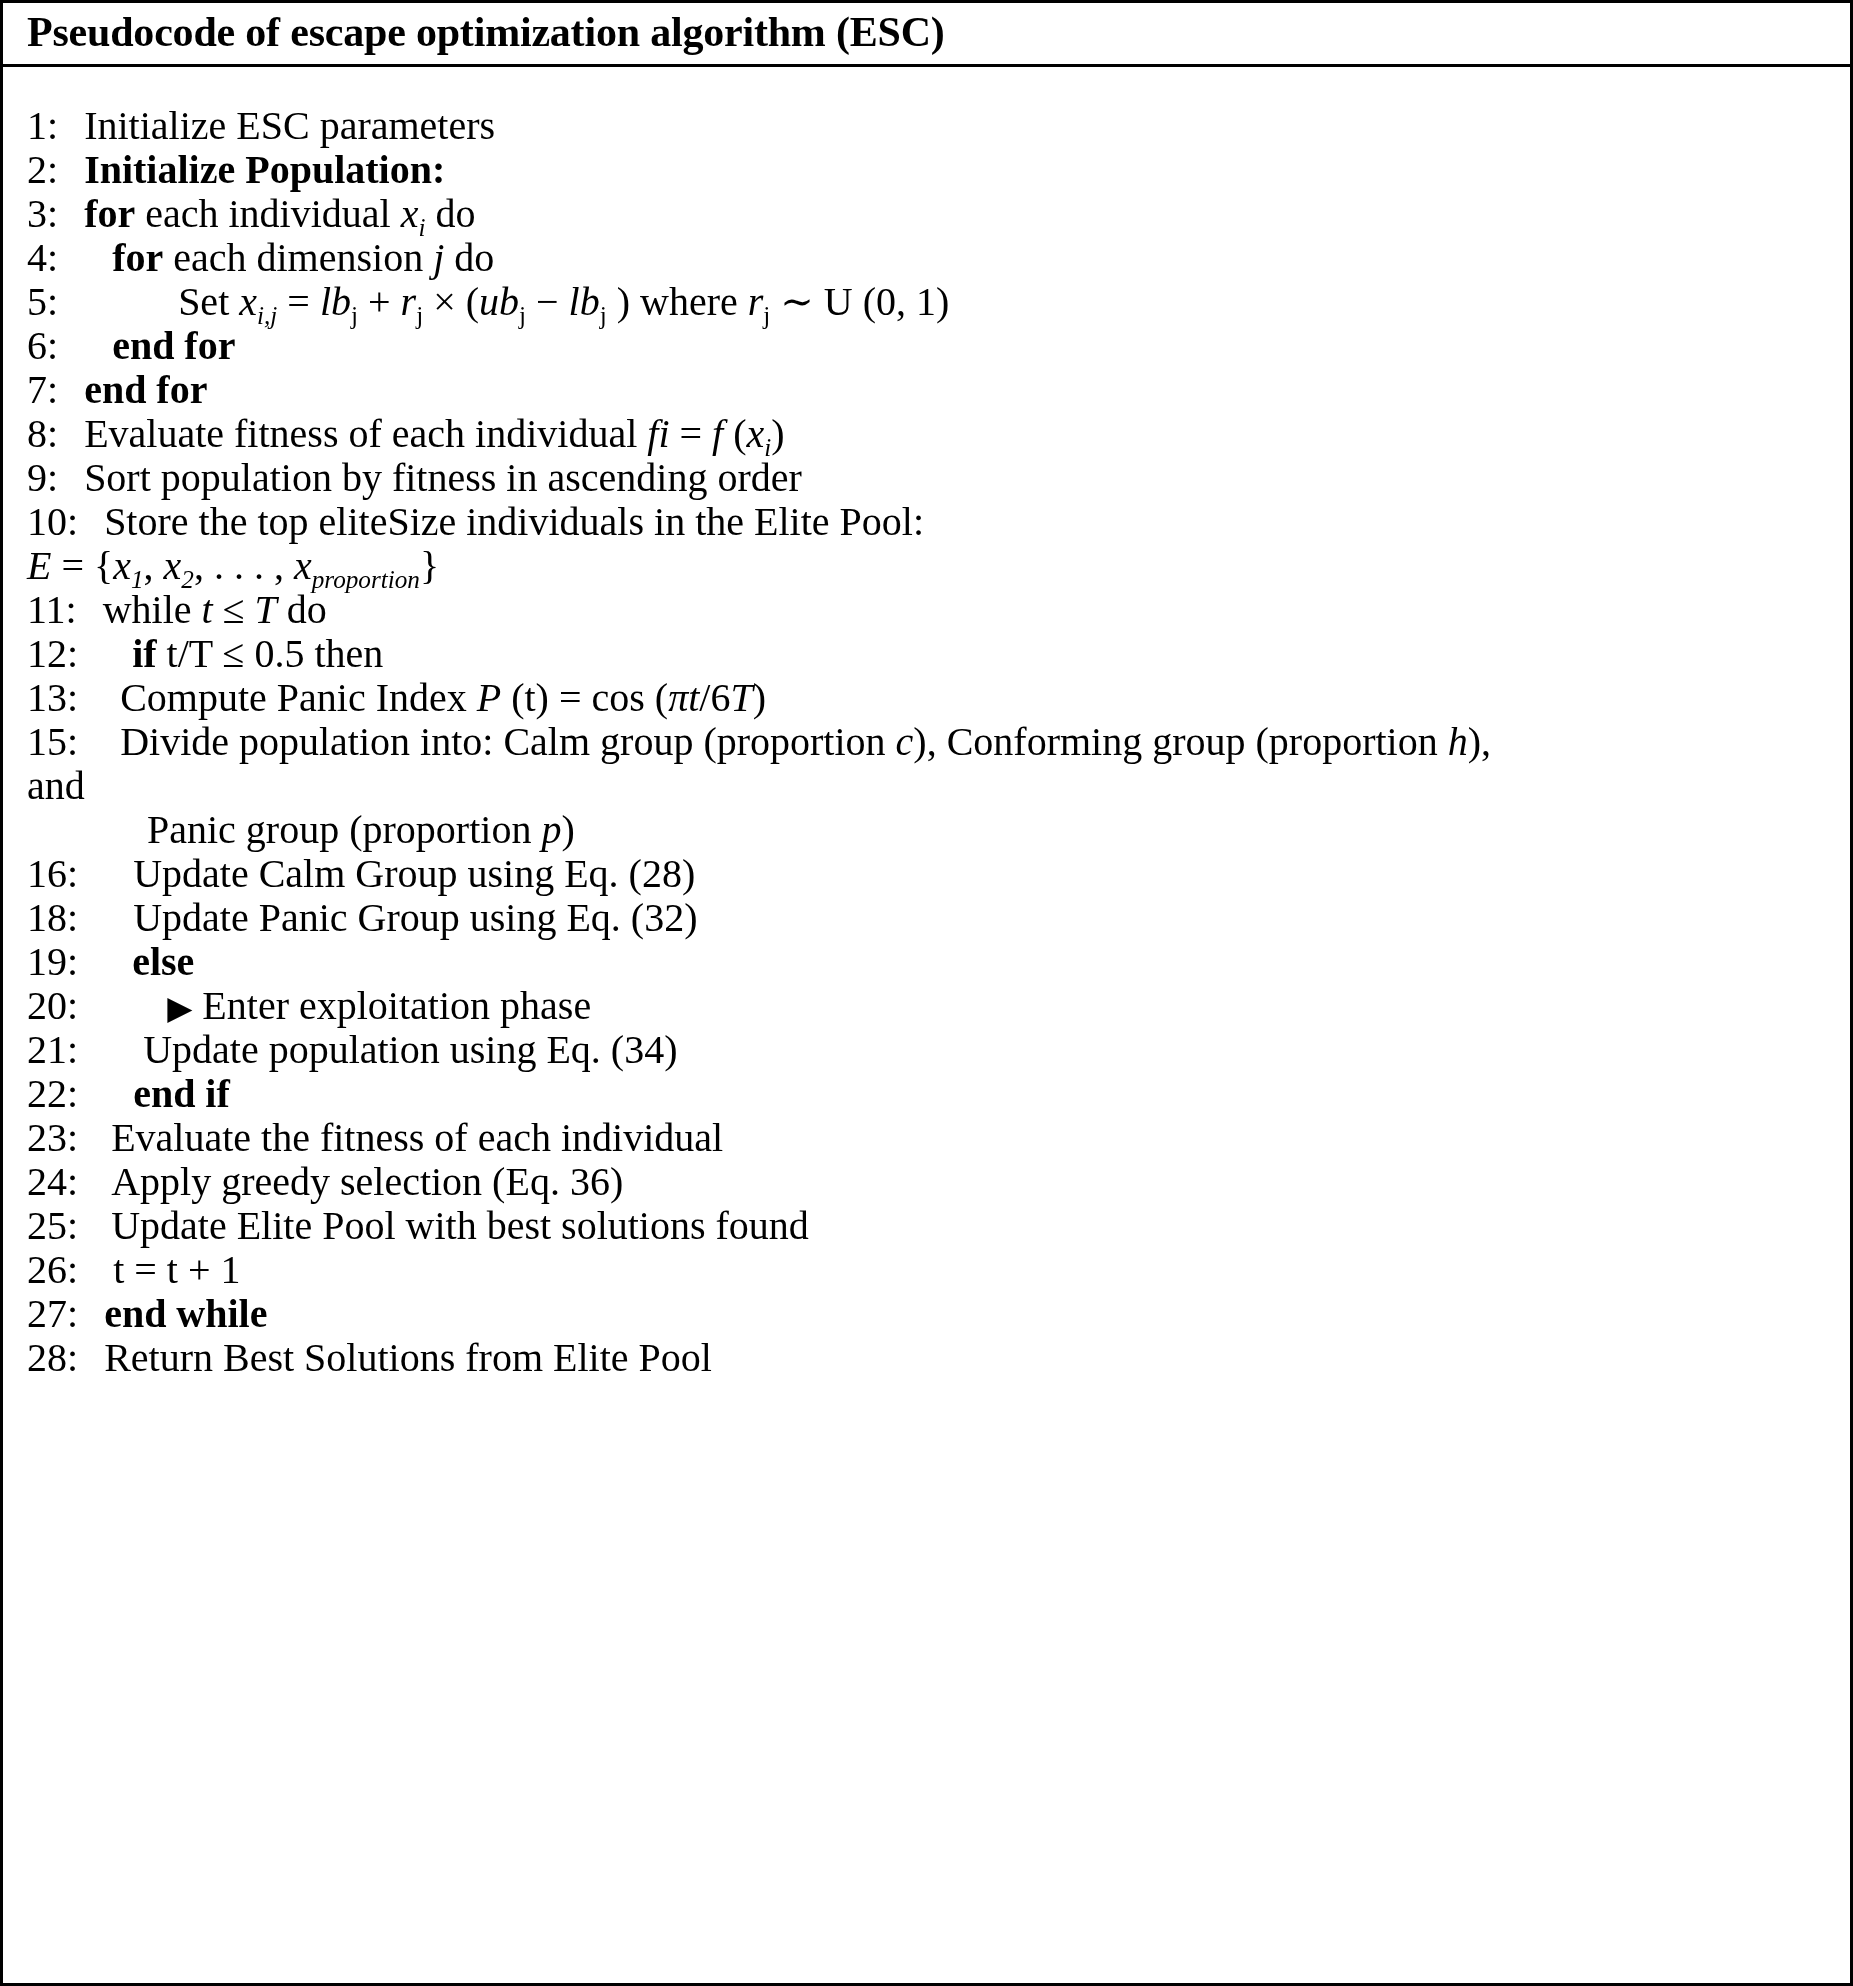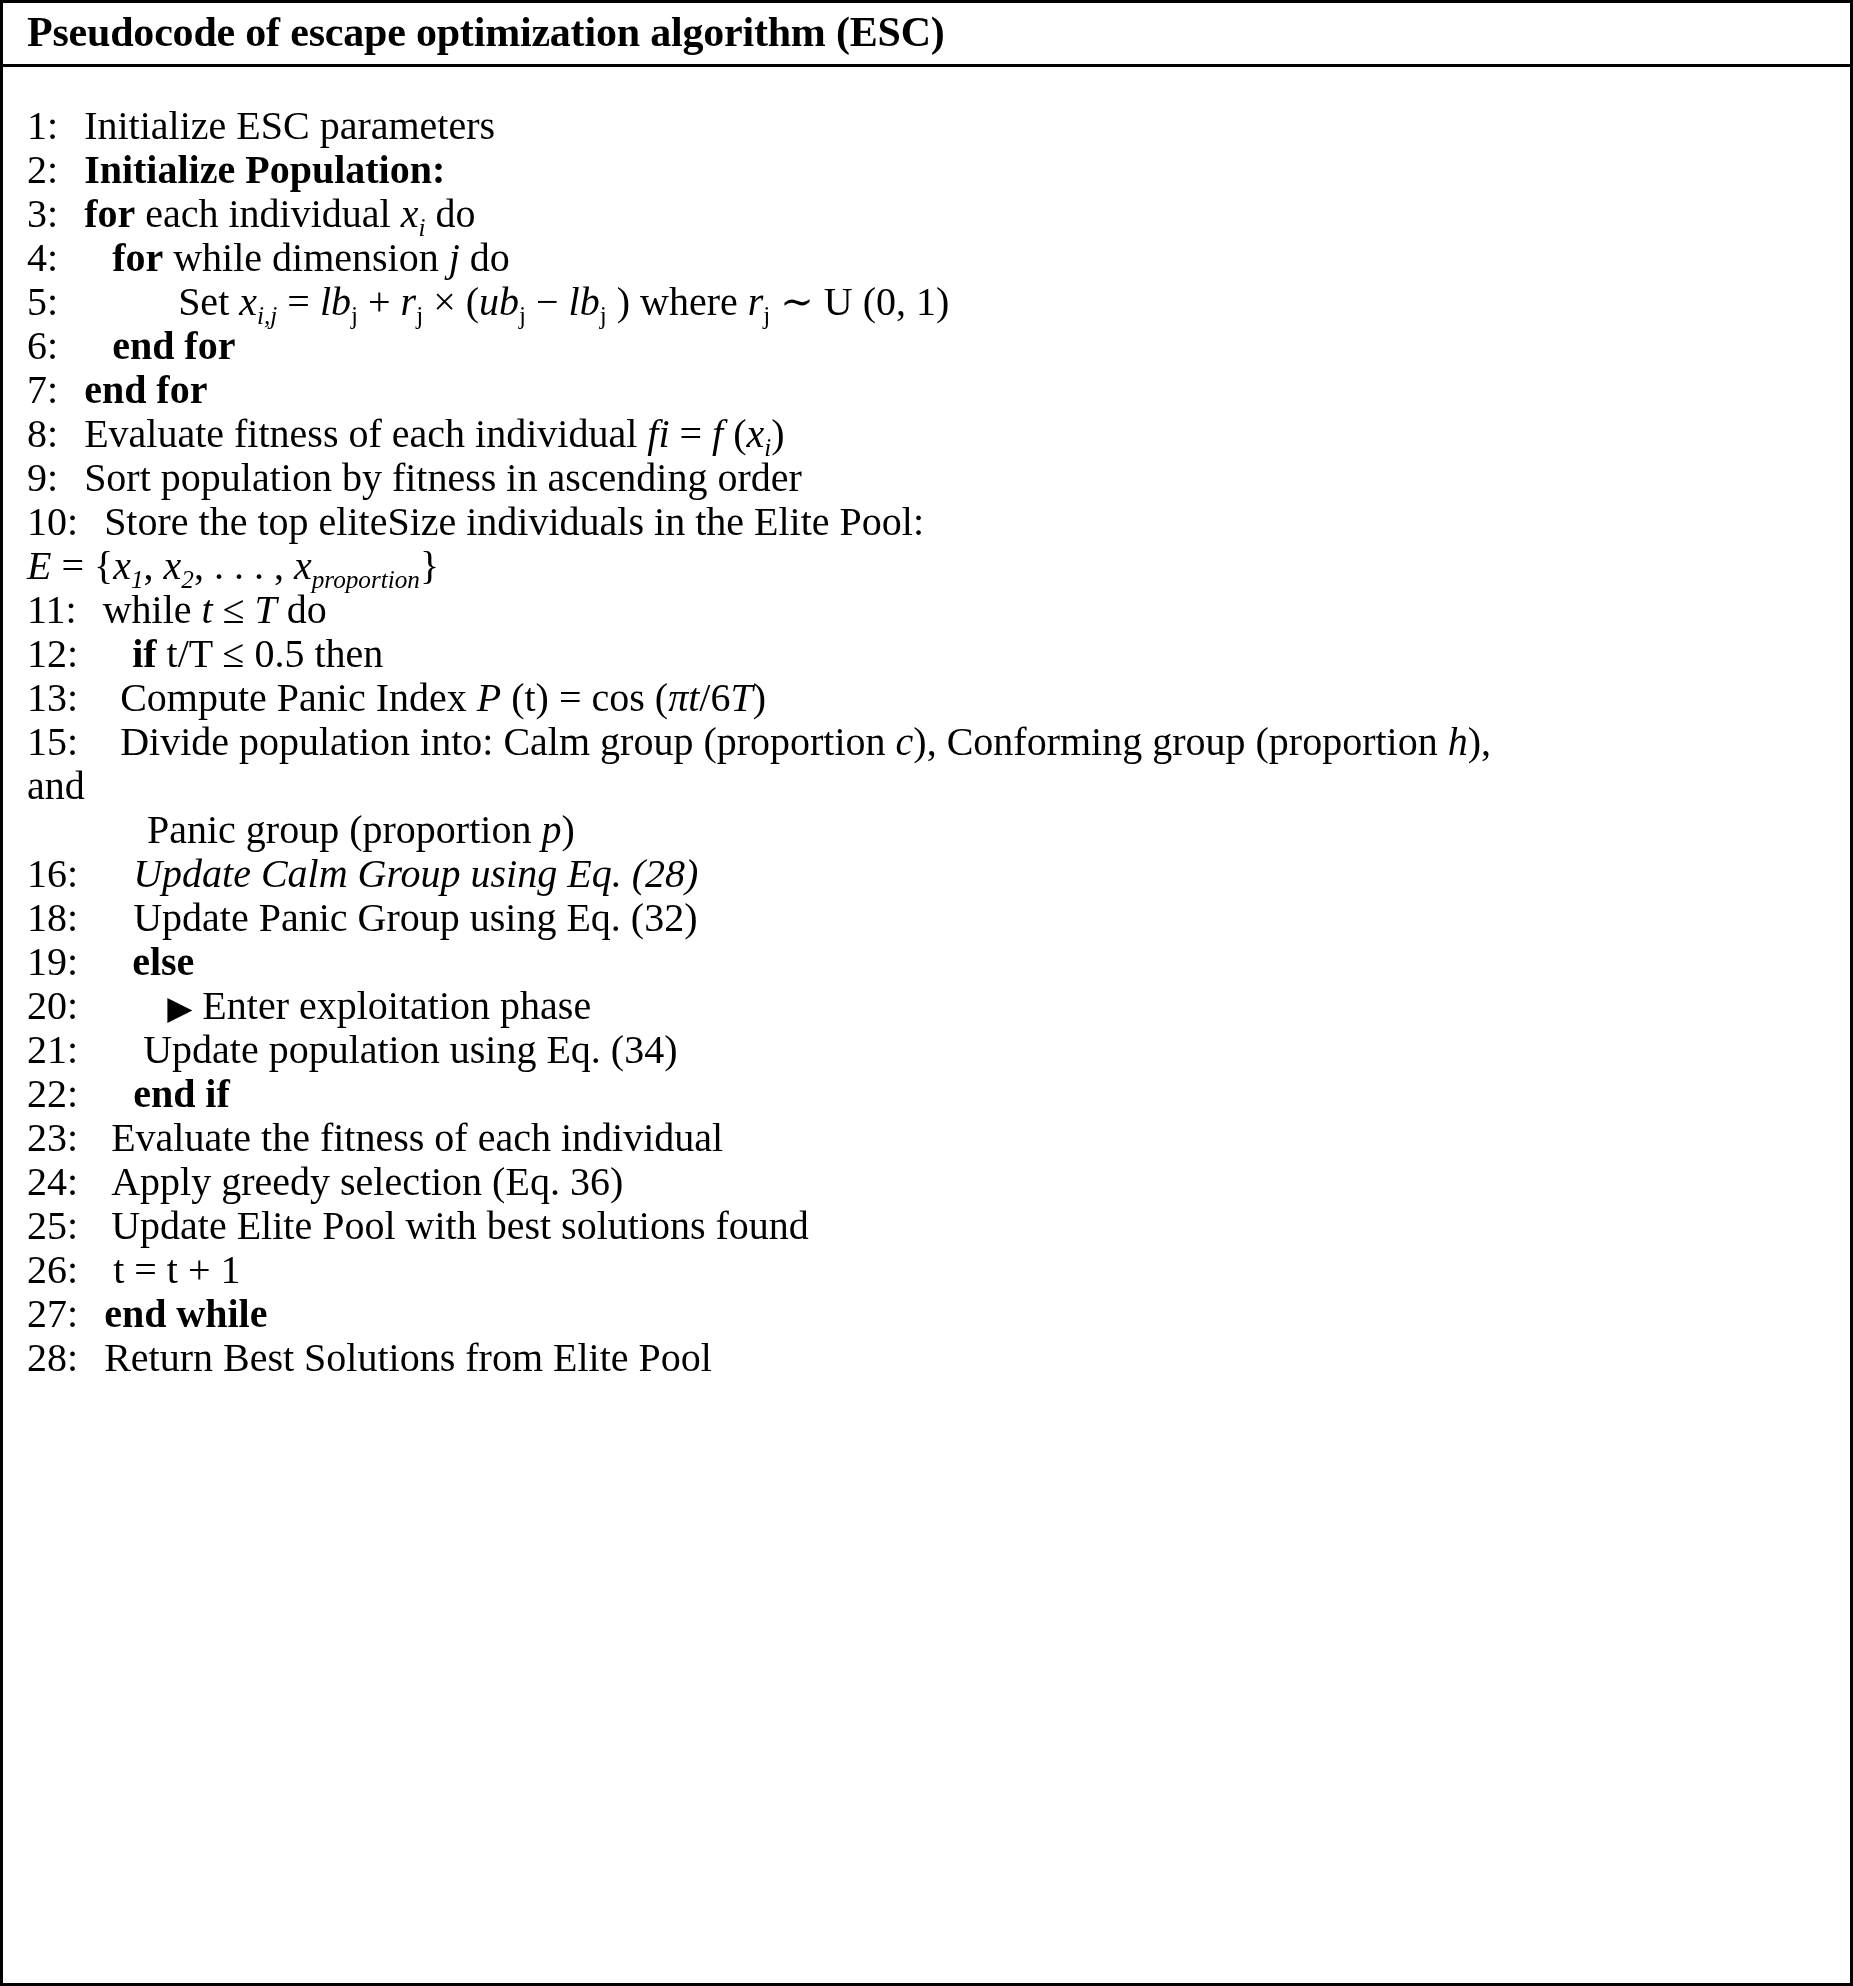--- a/index.html
+++ b/index.html
@@ -60,21 +60,21 @@
   }
 
   .body-txt {
     display: inline-block;
     white-space: nowrap;
   }
   .ind1  { margin-left: 54px; }
   .ind4  { margin-left: 120px; }
   .ind6  { margin-left: 42px; }
   .ind7  { margin-left: 26px; }
-  .ind8  { margin-left: 20px; font-style: italic; }
+  .ind8  { margin-left: 20px; }
 
   .kw { font-weight: bold; }
   .mathi { font-style: italic; }
   .sub {
     font-size: 0.63em;
     vertical-align: sub;
     font-style: italic;
   }
   .subn {
     font-size: 0.63em;
@@ -115,21 +115,21 @@
         <span>each individual</span>
         <span class="mathi">x</span><span class="sub">i</span>
         <span>do</span>
       </span>
     </div>
 
     <div class="line">
       <span class="ln">4:</span>
       <span class="body-txt ind1">
         <span class="kw">for</span>
-        <span>while dimension</span>
+        <span>each dimension</span>
         <span class="mathi">j</span>
         <span>do</span>
       </span>
     </div>
 
     <div class="line">
       <span class="ln">5:</span>
       <span class="body-txt ind4">
         <span>Set</span>
         <span class="mathi">x</span><span class="sub">i,j</span>

